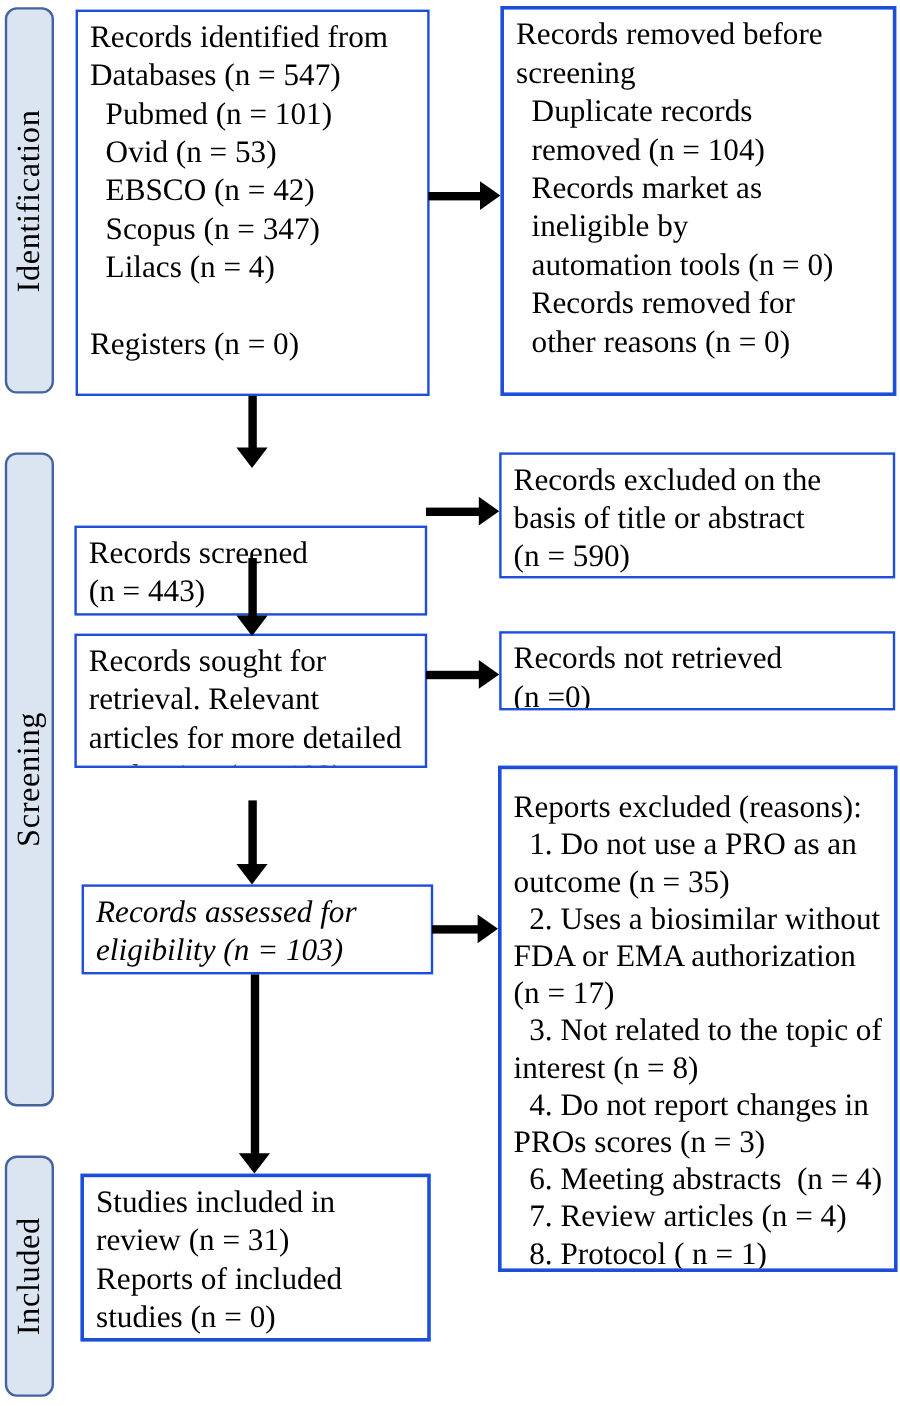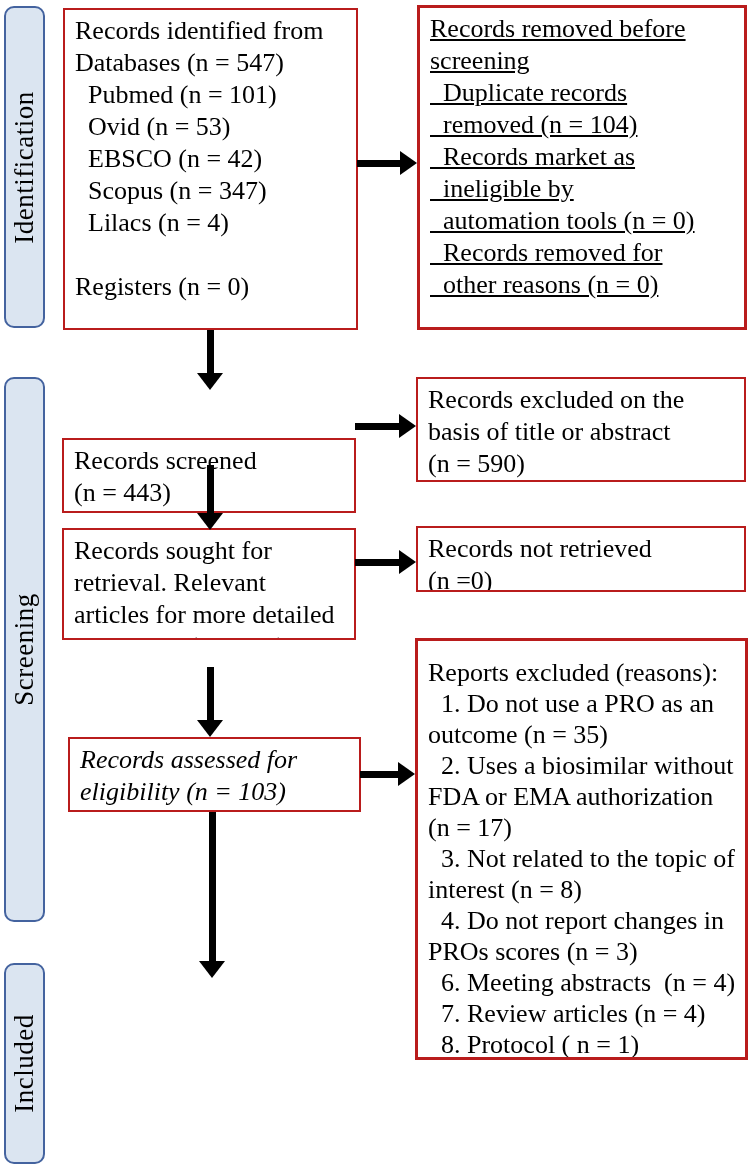--- a/index.html
+++ b/index.html
@@ -33,32 +33,32 @@
     letter-spacing: 0.5px;
   }
   #stage-identification { top: 6px;  height: 322px; }
   #stage-screening      { top: 377px; height: 545px; }
   #stage-included       { top: 963px; height: 201px; }
 
   
   .box {
     position: absolute;
     box-sizing: border-box;
-    border: 2px solid #b91c1c;
+    border: 2px solid #1d4ed8;
     background: #ffffff;
     font-size: 26px;
     line-height: 32px;
     white-space: pre-wrap;
     padding: 5px 6px 0 10px;
     overflow: hidden;
   }
   .box.thick { border-width: 3px; }
 
   #box-identified    { left: 63px;  top: 8px;   width: 295px; height: 322px; }
-  #box-removed       { left: 417px; top: 5px;   width: 330px; height: 325px; text-decoration: underline; }
+  #box-removed       { left: 417px; top: 5px;   width: 330px; height: 325px; }
   #box-screened      { left: 62px;  top: 390px; width: 294px; height: 75px; margin-top: 48px; }
   #box-excluded      { left: 416px; top: 377px; width: 330px; height: 105px; }
   #box-sought        { left: 62px;  top: 528px; width: 294px; height: 112px; }
   #box-not-retrieved { left: 416px; top: 526px; width: 330px; height: 66px; }
   #box-assessed      { left: 68px;  top: 737px; width: 293px; height: 75px; font-style: italic; }
   #box-reports       { left: 415px; top: 638px; width: 333px; height: 422px; line-height: 31px; padding-top: 16px; }
   #box-included      { left: 67px;  top: 978px; width: 292px; height: 140px; }
 
   
   .shaft-v { position: absolute; width: 7px; background: #000000; }
@@ -146,20 +146,24 @@
   2. Uses a biosimilar without
 FDA or EMA authorization
 (n = 17)
   3. Not related to the topic of
 interest (n = 8)
   4. Do not report changes in
 PROs scores (n = 3)
   6. Meeting abstracts  (n = 4)
   7. Review articles (n = 4)
   8. Protocol ( n = 1)</div>
+  <div class="box thick" id="box-included">Studies included in
+review (n = 31)
+Reports of included
+studies (n = 0)</div>
 
   <div class="shaft-v" id="arr1-shaft"></div>
   <div class="head-down" id="arr1-head"></div>
 
   <div class="shaft-v" id="arr2-shaft"></div>
   <div class="head-down" id="arr2-head"></div>
 
   <div class="shaft-v" id="arr3-shaft"></div>
   <div class="head-down" id="arr3-head"></div>
 

